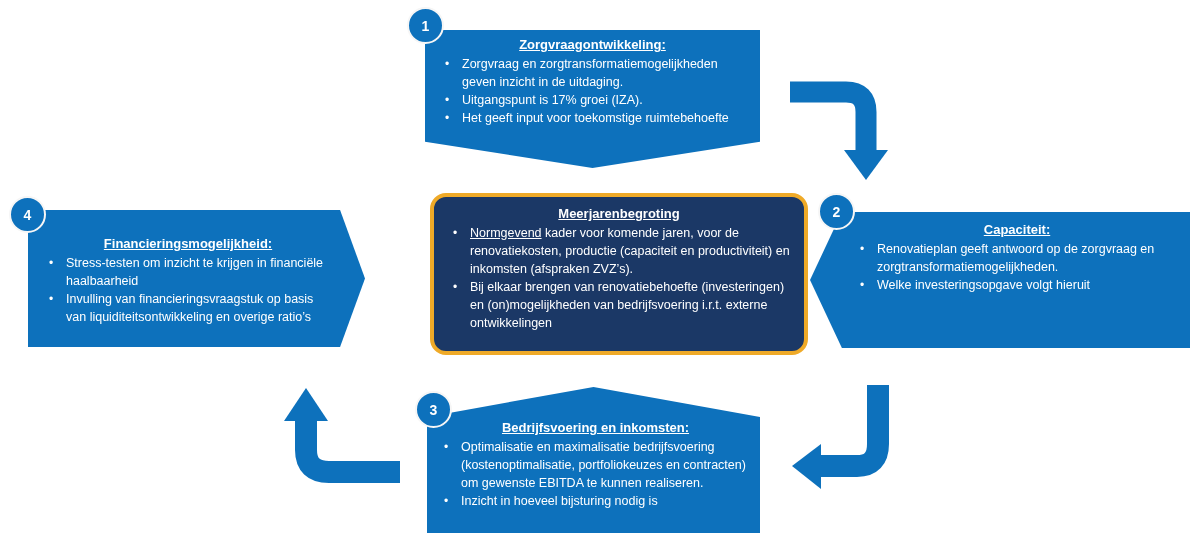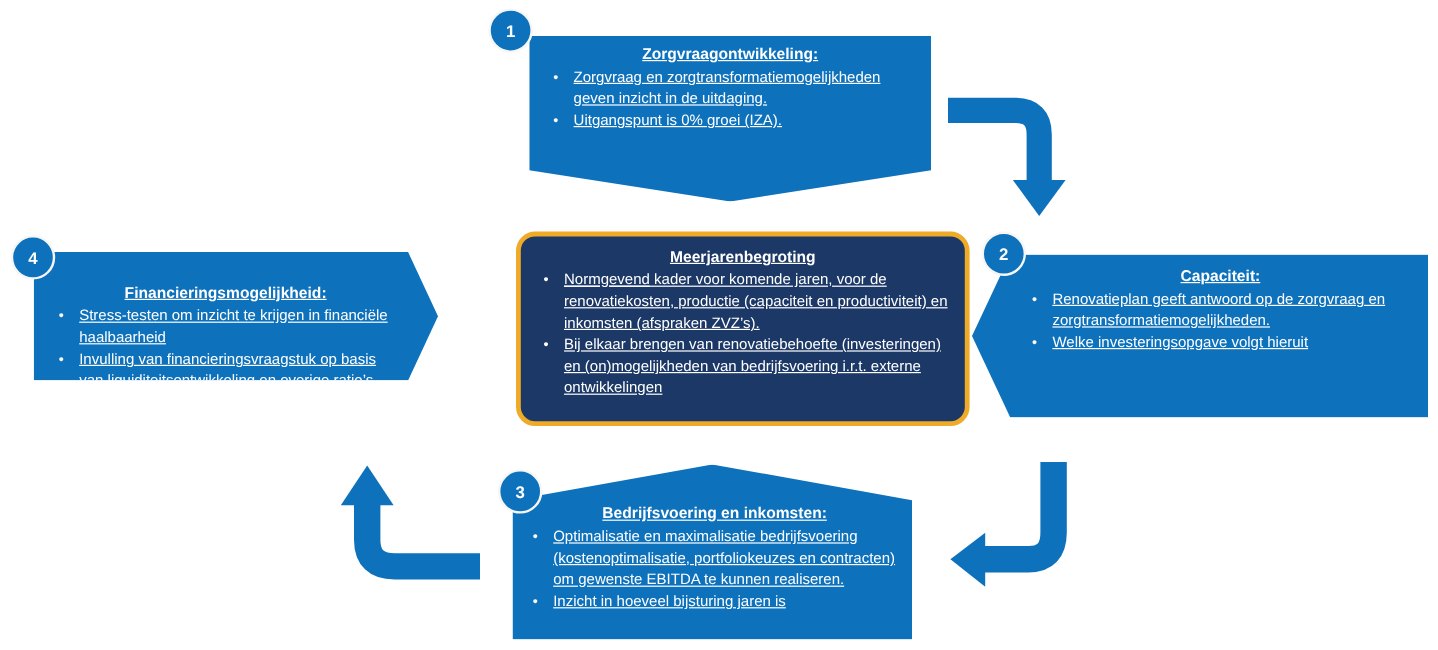--- a/index.html
+++ b/index.html
@@ -17,39 +17,39 @@
   }
   .canvas{position:absolute;left:0;top:0;width:1198px;height:542px;}
 
   
   .step-box{
     position:absolute;
     background:var(--primary-blue);
     color:var(--text-white);
     z-index:1;
   }
-  .pent-down{ clip-path:polygon(0 0, 100% 0, 100% 81%, 50% 100%, 0 81%);margin-left:16px; }
+  .pent-down{ clip-path:polygon(0 0, 100% 0, 100% 81%, 50% 100%, 0 81%); }
   .pent-left{ clip-path:polygon(8.4% 0, 100% 0, 100% 100%, 8.4% 100%, 0 50%); }
   .pent-up{   clip-path:polygon(0 20.5%, 50% 0, 100% 20.5%, 100% 100%, 0 100%); }
   .pent-right{clip-path:polygon(0 0, 92.6% 0, 100% 50%, 92.6% 100%, 0 100%); }
 
   #box1{left:425px;top:30px;width:335px;height:138px;padding:6px 12px 0 12px;}
   #box2{left:810px;top:212px;width:380px;height:136px;padding:9px 8px 0 42px;}
   #box3{left:427px;top:387px;width:333px;height:146px;padding:32px 5px 0 9px;}
-  #box4{left:28px;top:210px;width:337px;height:107px;padding:25px 30px 0 13px;}
+  #box4{left:28px;top:210px;width:337px;height:137px;padding:25px 30px 0 13px;}
 
   .box-title{
     text-align:center;font-weight:bold;text-decoration:underline;
     font-size:13px;line-height:18px;margin-bottom:1px;
   }
   ul.bullets{
     list-style:none;margin:0;padding:0;
     font-size:12.5px;line-height:18px;
   }
-  ul.bullets li{position:relative;padding-left:25px;text-decoration:underline;}
+  ul.bullets li{position:relative;padding-left:25px;}
   ul.bullets li::before{
     content:"\2022";position:absolute;left:8px;top:0;
     font-size:12px;
   }
 
   
   .num-badge{
     position:absolute;width:37px;height:37px;border-radius:50%;
     background:var(--primary-blue);
     border:2px solid #f6f6f6;
@@ -98,37 +98,38 @@
     <g>
       <path class="arrow-stroke" stroke-width="22" d="M400 472 L329 472 Q306 472 306 450 L306 420"></path>
       <polygon class="arrow-head" points="284,421 328,421 306,388"></polygon>
     </g>
   </svg>
 
   <div id="box1" class="step-box pent-down">
     <div class="box-title">Zorgvraagontwikkeling:</div>
     <ul class="bullets">
       <li>Zorgvraag en zorgtransformatiemogelijkheden geven inzicht in de uitdaging.</li>
-      <li>Uitgangspunt is 0% groei (IZA).</li>
+      <li>Uitgangspunt is 17% groei (IZA).</li>
+      <li>Het geeft input voor toekomstige ruimtebehoefte</li>
     </ul>
   </div>
 
   <div id="box2" class="step-box pent-left">
     <div class="box-title">Capaciteit:</div>
     <ul class="bullets">
       <li>Renovatieplan geeft antwoord op de zorgvraag en zorgtransformatiemogelijkheden.</li>
       <li>Welke investeringsopgave volgt hieruit</li>
     </ul>
   </div>
 
   <div id="box3" class="step-box pent-up">
     <div class="box-title">Bedrijfsvoering en inkomsten:</div>
     <ul class="bullets">
       <li>Optimalisatie en maximalisatie bedrijfsvoering (kostenoptimalisatie, portfoliokeuzes en contracten) om gewenste EBITDA te kunnen realiseren.</li>
-      <li>Inzicht in hoeveel bijsturing jaren is</li>
+      <li>Inzicht in hoeveel bijsturing nodig is</li>
     </ul>
   </div>
 
   <div id="box4" class="step-box pent-right">
     <div class="box-title">Financieringsmogelijkheid:</div>
     <ul class="bullets">
       <li>Stress-testen om inzicht te krijgen in financiële haalbaarheid</li>
       <li>Invulling van financieringsvraagstuk op basis van liquiditeitsontwikkeling en overige ratio’s</li>
     </ul>
   </div>

